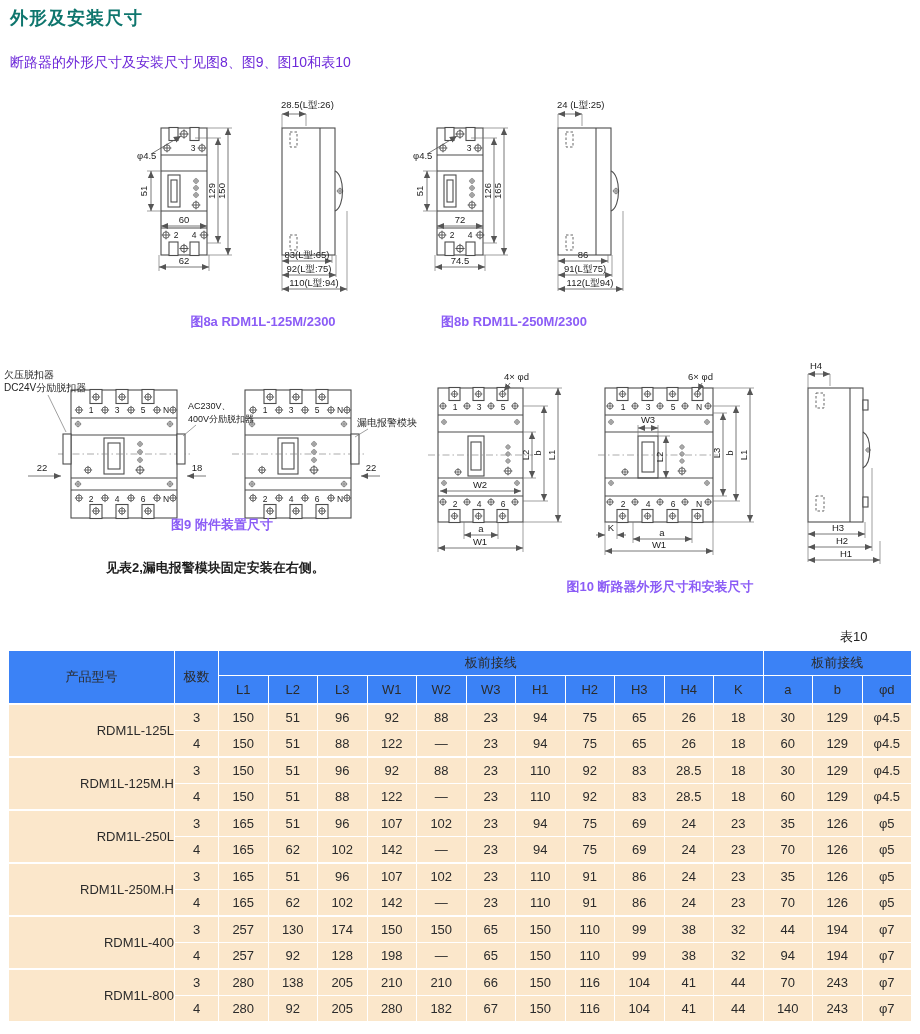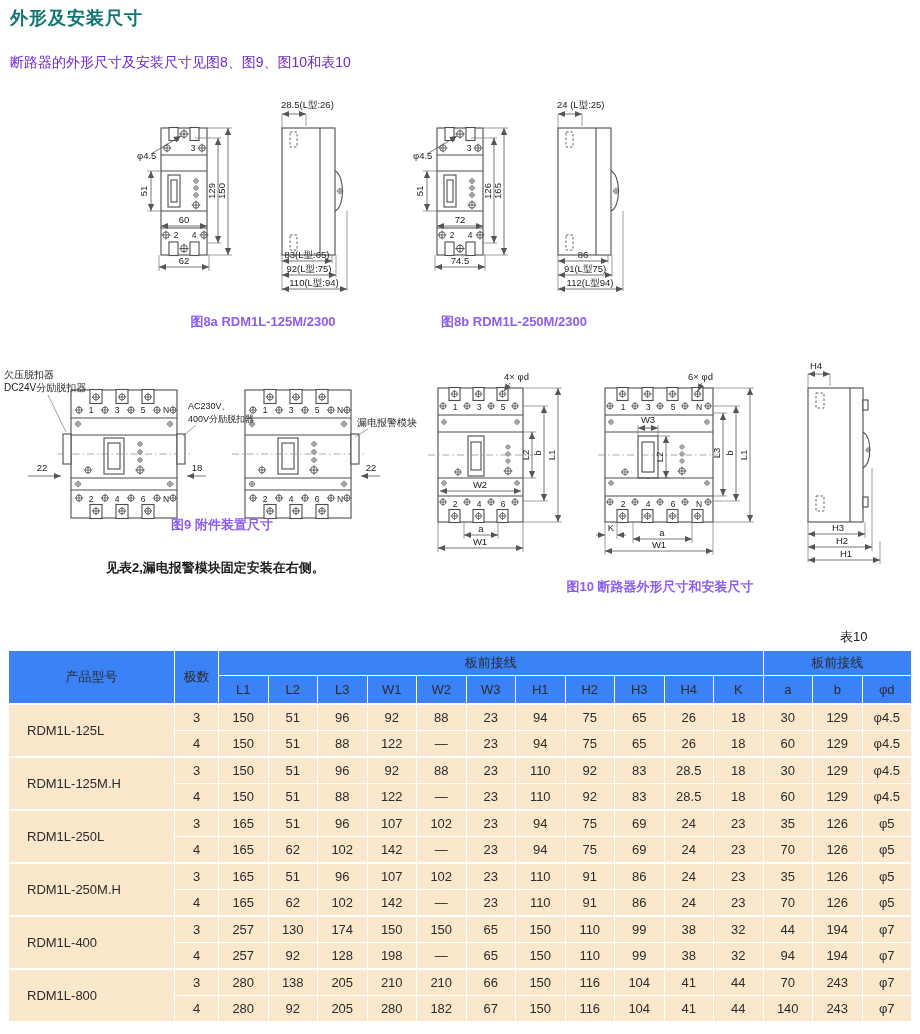--- a/index.html
+++ b/index.html
@@ -16,21 +16,21 @@
   .note .l2{margin-left:8px}
   .tbltag{position:absolute;left:840px;top:628px;width:66px;
        font-size:13px;color:#222}
   table.dims{position:absolute;left:8px;top:650px;width:904px;
        border-collapse:collapse;table-layout:fixed;font-size:13px;color:#2b2b2b}
   table.dims th,table.dims td{border:1px solid #fff;text-align:center;
        font-weight:normal;padding:0;overflow:hidden;white-space:nowrap}
   table.dims thead th{background:#3b82f6;height:24px}
   table.dims thead tr.sub th{height:27px;border-bottom:2px solid #fff}
   table.dims tbody td{background:#fbe7cb;height:25px}
-  table.dims tbody td.prod{text-align:left;padding-left:18px}
+  table.dims tbody td.prod{text-align:right;padding-left:18px}
   table.dims tbody tr.gs td{border-top:2px solid #fff}
   th.prodh{text-align:left;padding-left:18px}
   svg text{font-family:"Liberation Sans",sans-serif}
   .dt{font-size:9.5px;fill:#222;text-anchor:middle}
   .dts{font-size:9.5px;fill:#222;text-anchor:start}
   .tn{font-size:8.5px;fill:#222;text-anchor:middle}
   .cj{font-size:10px;fill:#222;text-anchor:start}
   .cjs{font-size:9px;fill:#222;text-anchor:start}
   .ln{stroke:#4d4d4d;stroke-width:1.1;fill:none}
   .wf{fill:#ffffff;stroke:#4d4d4d;stroke-width:1.1}

